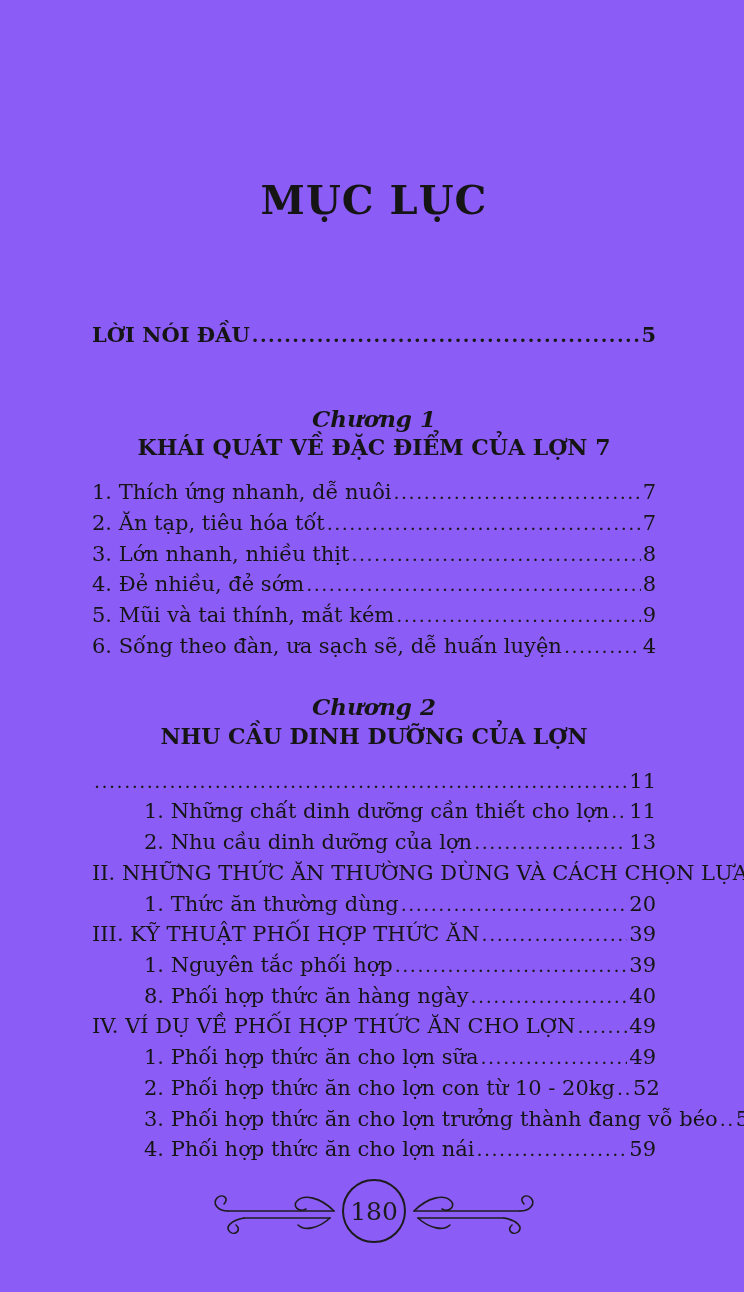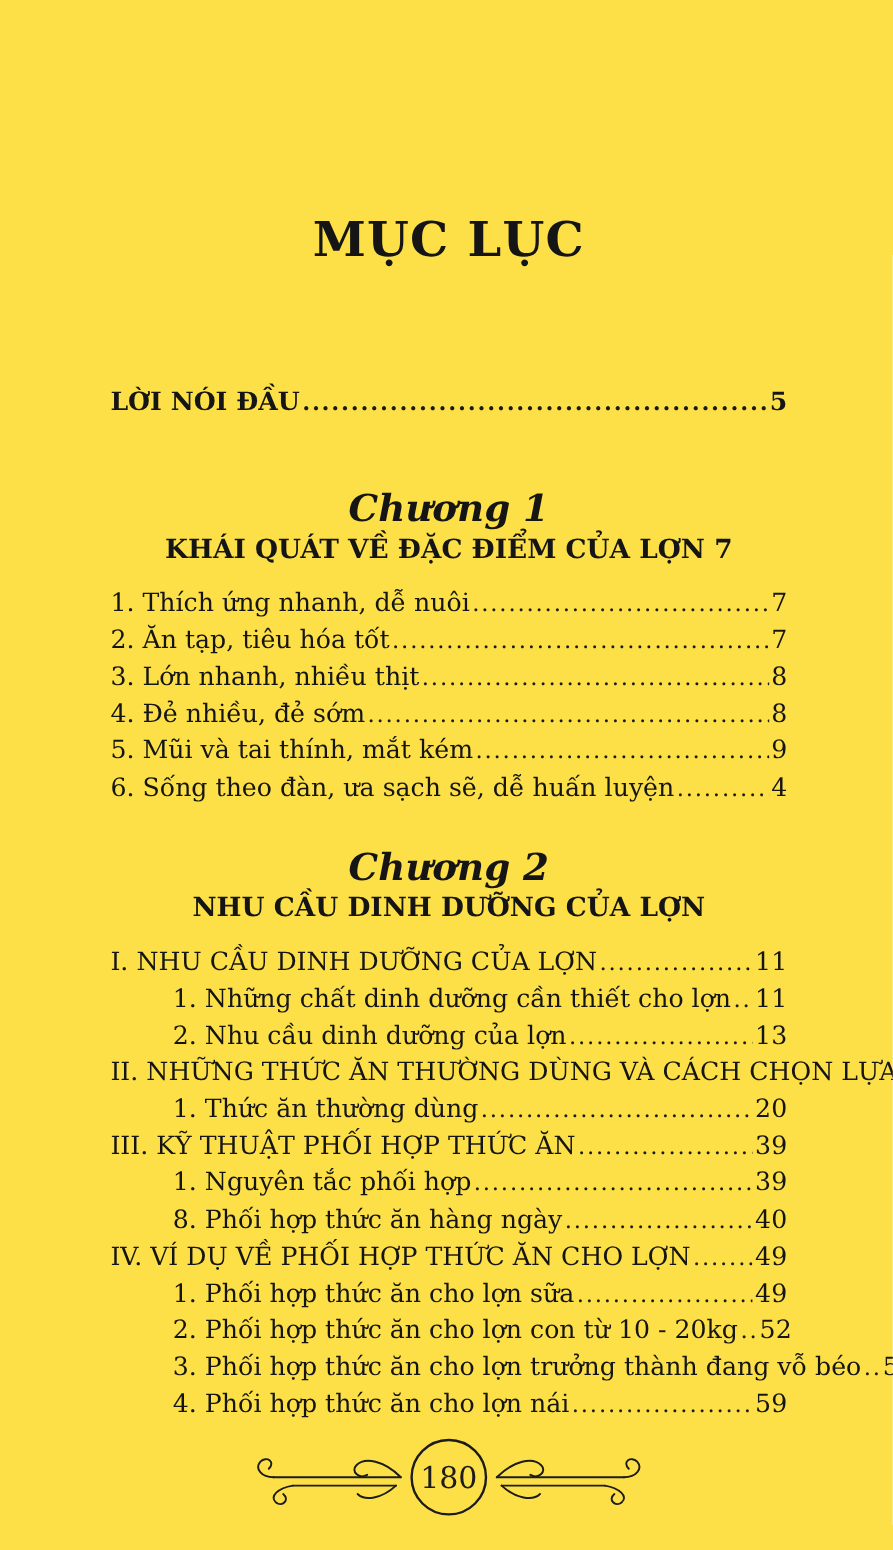--- a/index.html
+++ b/index.html
@@ -14,21 +14,21 @@
   }
   .page {
     box-sizing: border-box;
     width: 744px;
     height: 1292px;
     padding: 178px 88px 70px 92px;
     display: flex;
     flex-direction: column;
     font-family: "DejaVu Serif", serif;
     color: #151515;
-    background: #fde047;
+    background: #8b5cf6;
   }
   .doc-title {
     text-align: center;
     font-size: 40px;
     font-weight: 700;
     letter-spacing: 1px;
     line-height: 1.1;
     margin: 0 0 96px 0;
   }
   .row {
@@ -60,21 +60,21 @@
   .preface-row {
     font-weight: 700;
     margin-bottom: 26px;
   }
   .chapter-head {
     text-align: center;
     margin-top: 30px;
     margin-bottom: 14px;
   }
   .chapter-head .chap-no {
-    font-size: 31px;
+    font-size: 23px;
     font-weight: 700;
     font-style: italic;
     line-height: 1.25;
   }
   .chapter-head .chap-title {
     font-size: 22px;
     font-weight: 700;
     line-height: 1.3;
   }
   .toc-list {
@@ -143,21 +143,20 @@
     </div>
   </div>
 
   <div class="chapter-head">
     <div class="chap-no">Chương 2</div>
     <div class="chap-title">NHU CẦU DINH DƯỠNG CỦA LỢN</div>
   </div>
 
   <div class="toc-list">
     <div class="row">
-      <span class="lbl">I. NHU CẦU DINH DƯỠNG CỦA LỢN</span>
       <span class="leader"></span>
       <span class="pg">11</span>
     </div>
     <div class="row indent">
       <span class="lbl">1. Những chất dinh dưỡng cần thiết cho lợn</span>
       <span class="leader"></span>
       <span class="pg">11</span>
     </div>
     <div class="row indent">
       <span class="lbl">2. Nhu cầu dinh dưỡng của lợn</span>

